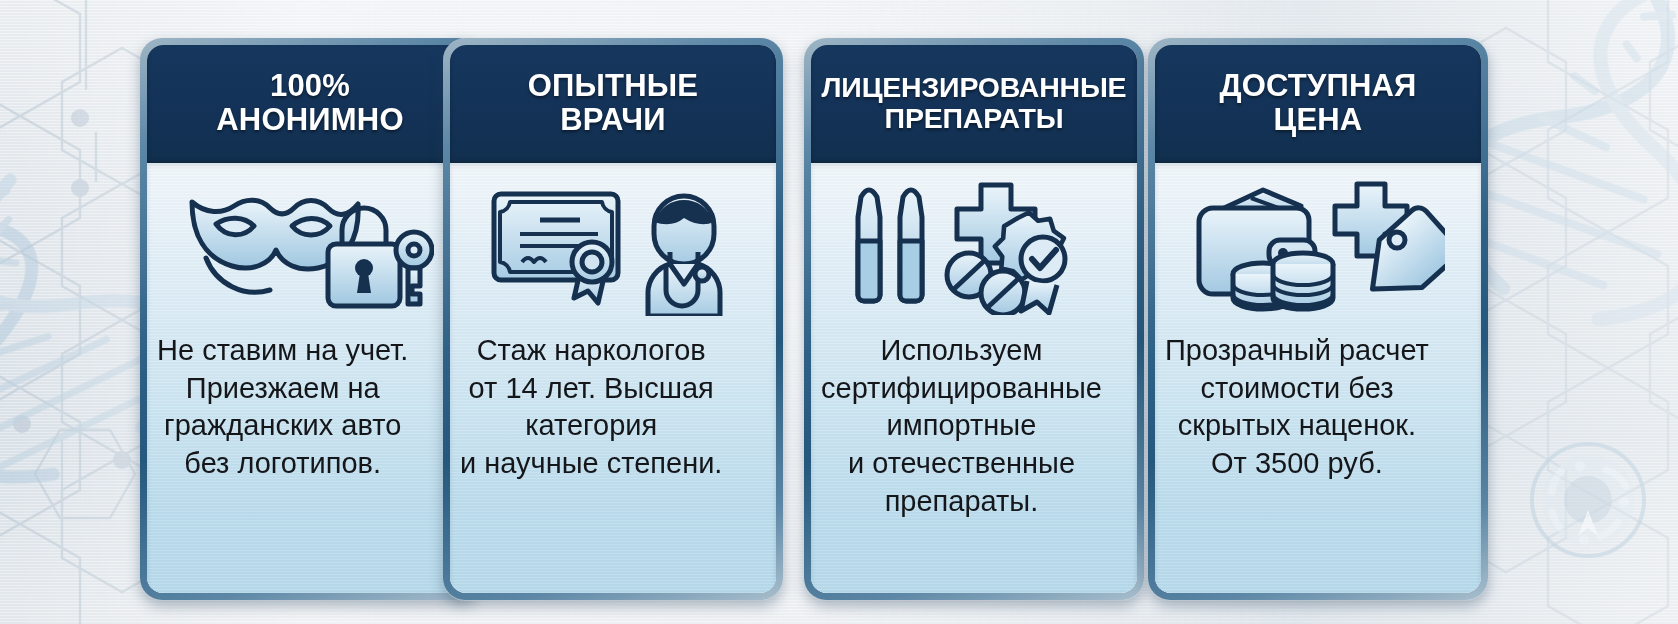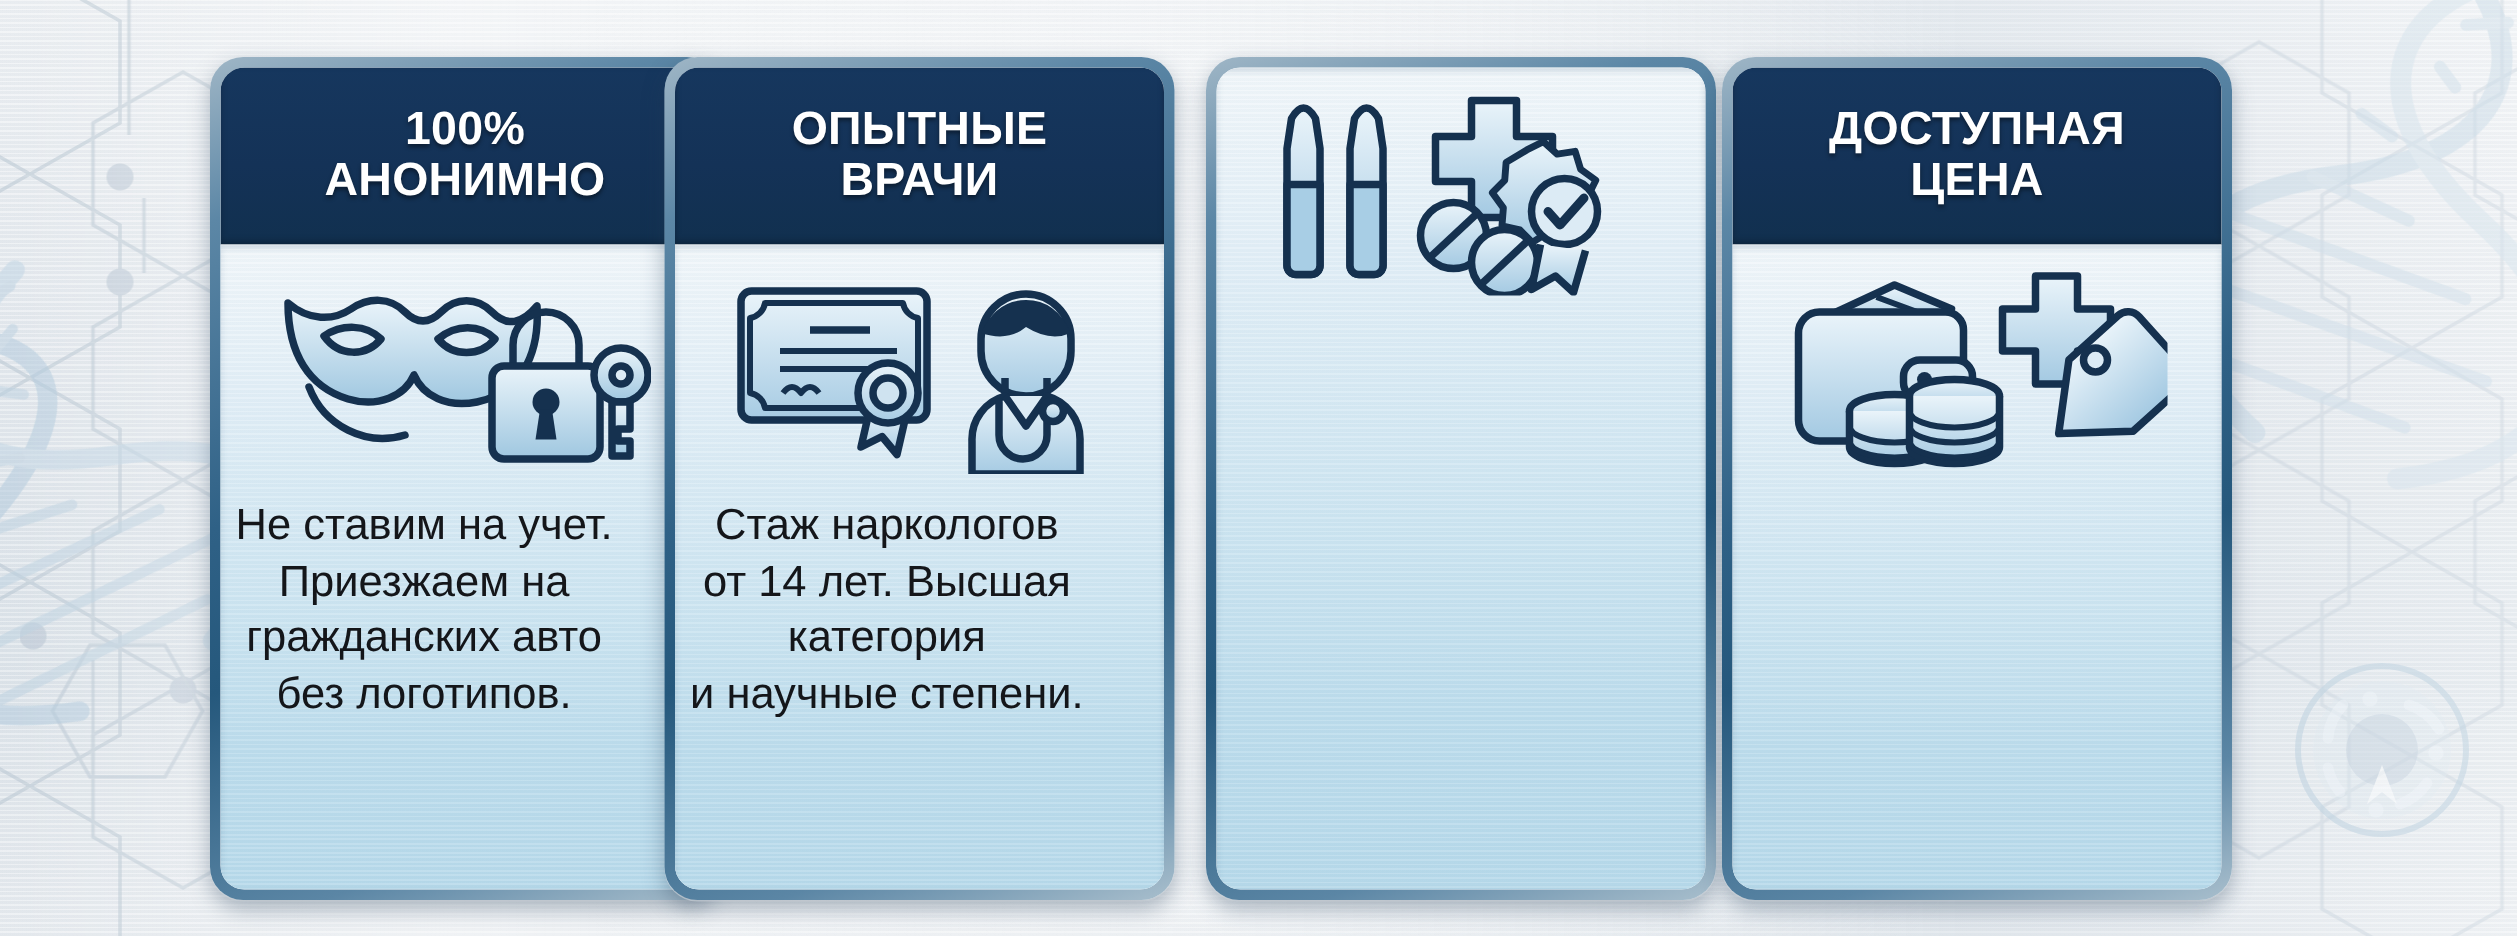--- a/index.html
+++ b/index.html
@@ -310,20 +310,24 @@
         <div class="card-text">Стаж наркологов
 от 14 лет. Высшая
 категория
 и научные степени.</div>
       </div>
     </div>
   </div>
 
   <div class="card c3" style="left:804px;width:326px;">
     <div class="card-inner">
+      <div class="card-header">
+        <div class="htxt">ЛИЦЕНЗИРОВАННЫЕ
+ПРЕПАРАТЫ</div>
+      </div>
       <div class="card-body">
         <div class="icon-wrap">
           <svg width="254" height="138" viewBox="0 0 254 138">
             <defs>
               <linearGradient id="g3" x1="0" y1="0" x2="0" y2="1">
                 <stop offset="0%" stop-color="#eaf4fa"></stop>
                 <stop offset="100%" stop-color="#a3c9e2"></stop>
               </linearGradient>
             </defs>
 
@@ -348,20 +352,25 @@
             </g>
 
             <g stroke="#15314f" stroke-width="5" stroke-linejoin="round">
               <path d="M214,38 l12,-6 l10,9 l13,-2 l4,13 l11,8 l-6,12 l3,13 l-12,5 l-7,11 l-13,-3 l-11,7 l-9,-9 l-13,-3 l1,-13 l-8,-11 l9,-9 l1,-13 z" fill="url(#g3)" transform="translate(-26,6) scale(0.92)"></path>
               <circle cx="196" cy="82" r="22" fill="#dcebf5"></circle>
               <path d="M185,82 l8,9 l16,-18" fill="none" stroke-width="6" stroke-linecap="round"></path>
               <path d="M180,104 l-6,30 l16,-9 l12,11 l8,-28" fill="url(#g3)"></path>
             </g>
           </svg>
         </div>
+        <div class="card-text">Используем
+сертифицированные
+импортные
+и отечественные
+препараты.</div>
       </div>
     </div>
   </div>
 
   <div class="card c4" style="left:1148px;width:326px;">
     <div class="card-inner">
       <div class="card-header">
         <div class="htxt">ДОСТУПНАЯ
 ЦЕНА</div>
       </div>
@@ -398,17 +407,21 @@
             <g stroke="#15314f" stroke-width="5" stroke-linejoin="round">
               <path d="M166,6 h28 v22 h22 v28 h-22 v22 h-28 v-22 h-22 v-28 h22 z" fill="url(#g4)"></path>
             </g>
 
             <g stroke="#15314f" stroke-width="5" stroke-linejoin="round">
               <path d="M206,52 l44,0 a10,10 0 0 1 10,10 l0,44 a10,10 0 0 1 -10,10 l-44,0 l-38,-32 z" fill="url(#g4)" transform="rotate(-42 210 80)"></path>
               <circle cx="206" cy="62" r="8" fill="#dcebf5"></circle>
             </g>
           </svg>
         </div>
+        <div class="card-text">Прозрачный расчет
+стоимости без
+скрытых наценок.
+От 3500 руб.</div>
       </div>
     </div>
   </div>
 
 </div>
 
 </body></html>

